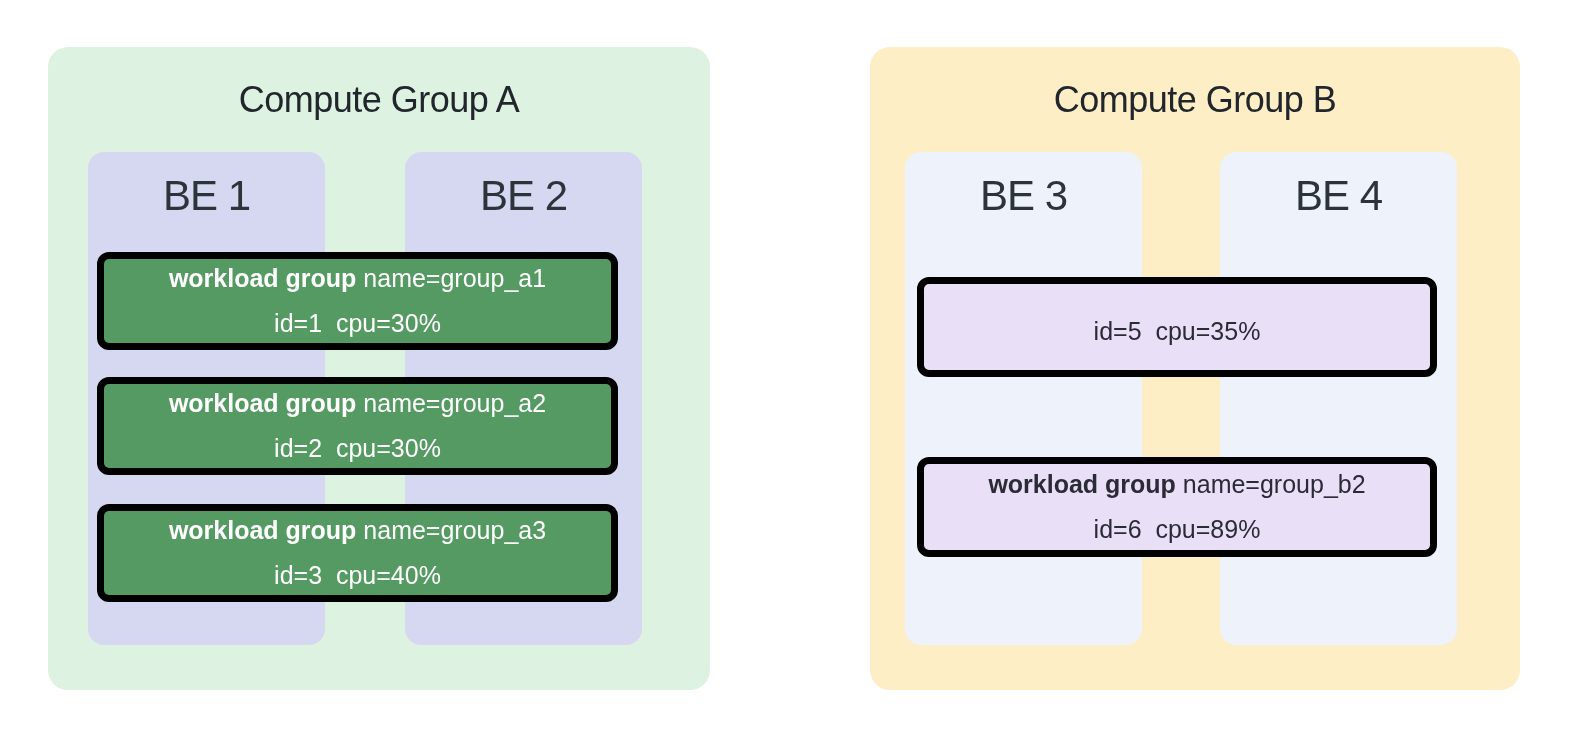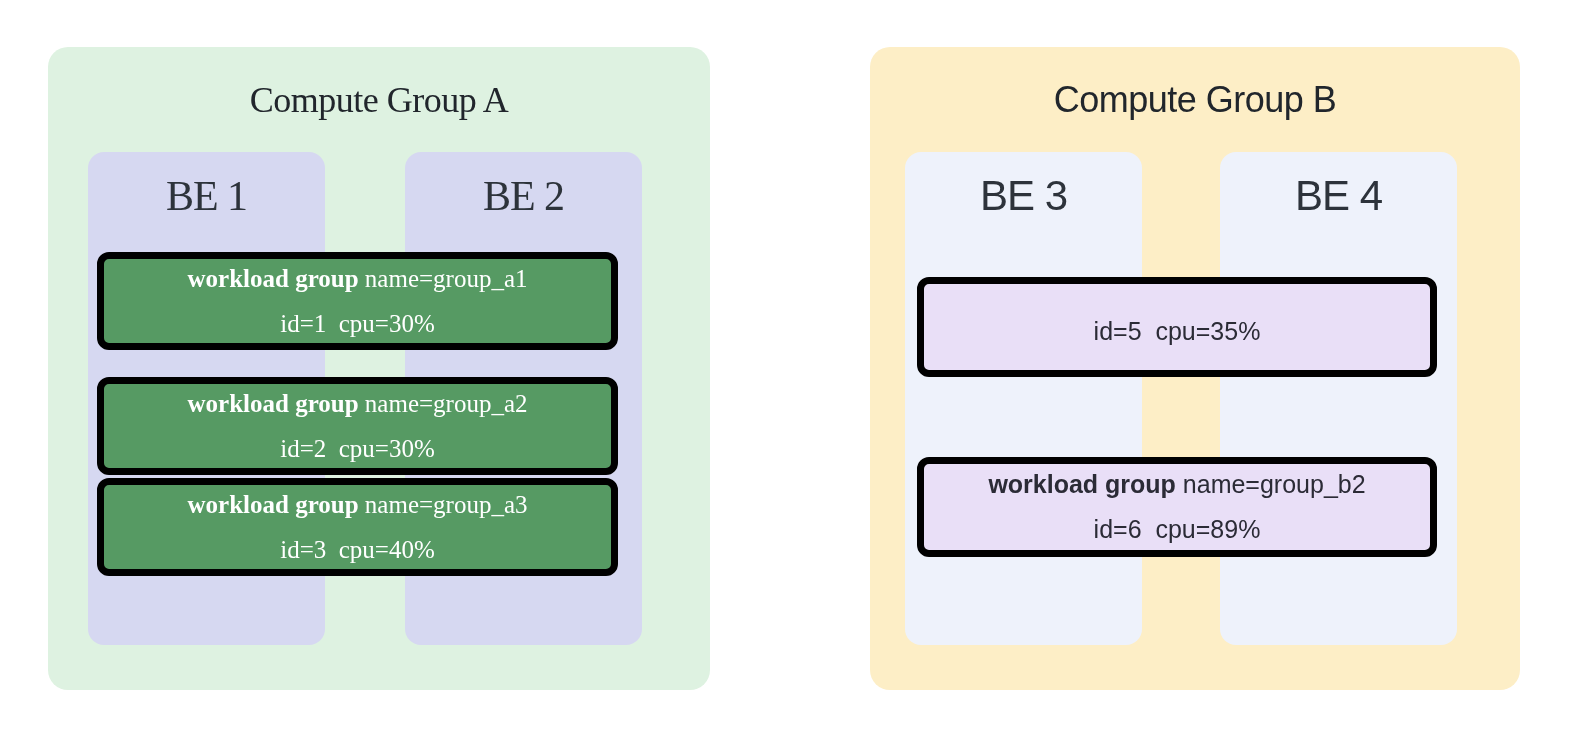--- a/index.html
+++ b/index.html
@@ -16,21 +16,21 @@
     width: 1596px;
     height: 748px;
     background: #ffffff;
   }
   .compute-group {
     position: absolute;
     top: 47px;
     height: 643px;
     border-radius: 20px;
   }
-  .group-a { left: 48px;  width: 662px; background: #def2e1; font-family: Liberation Serif, serif; }
+  .group-a { left: 48px;  width: 662px; background: #def2e1; }
   .group-b { left: 870px; width: 650px; background: #fdeec6; }
 
   .group-title {
     position: absolute;
     top: 32px;
     left: 0;
     width: 100%;
     text-align: center;
     font-size: 36px;
     font-weight: 400;
@@ -83,21 +83,21 @@
   }
   .group-b .workload-box {
     left: 47px;
     width: 520px;
     background: #e9dff7;
     color: #2b2b36;
     height: 100px;
   }
   .group-a .wl-1 { top: 205px; }
   .group-a .wl-2 { top: 330px; }
-  .group-a .wl-3 { top: 431px; text-align: center; }
+  .group-a .wl-3 { top: 457px; text-align: center; }
   .group-b .wl-1 { top: 230px; }
   .group-b .wl-2 { top: 410px; }
 
   .wl-bold { font-weight: 700; }
   .wl-line2 { white-space: pre; margin-top: 8px; }
   .wl-line1 { white-space: pre; }
 </style>
 </head>
 <body>
 

